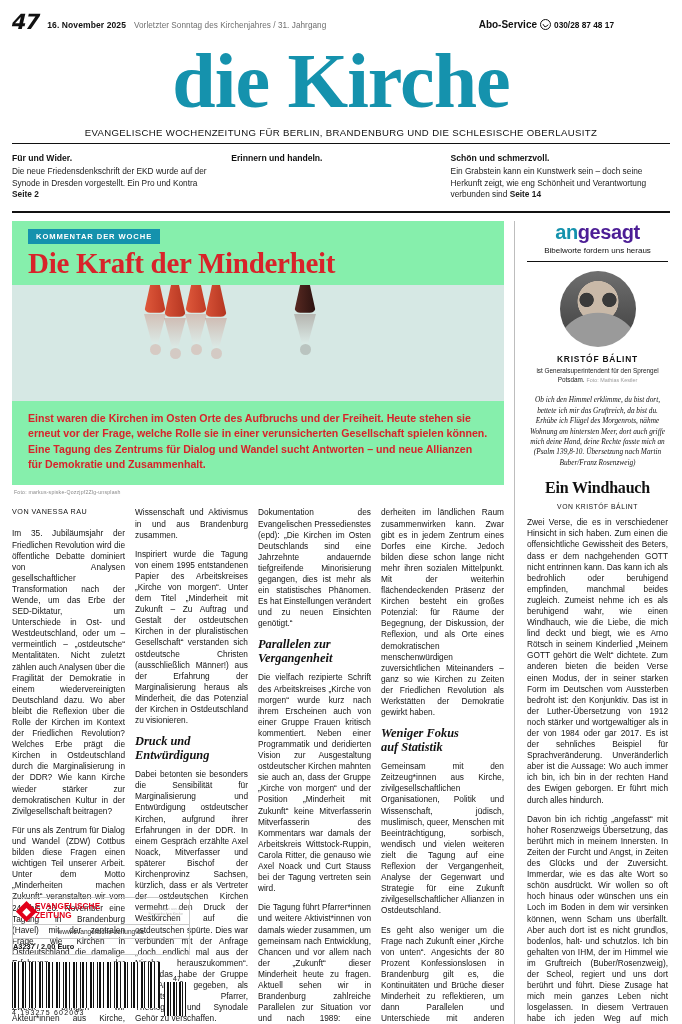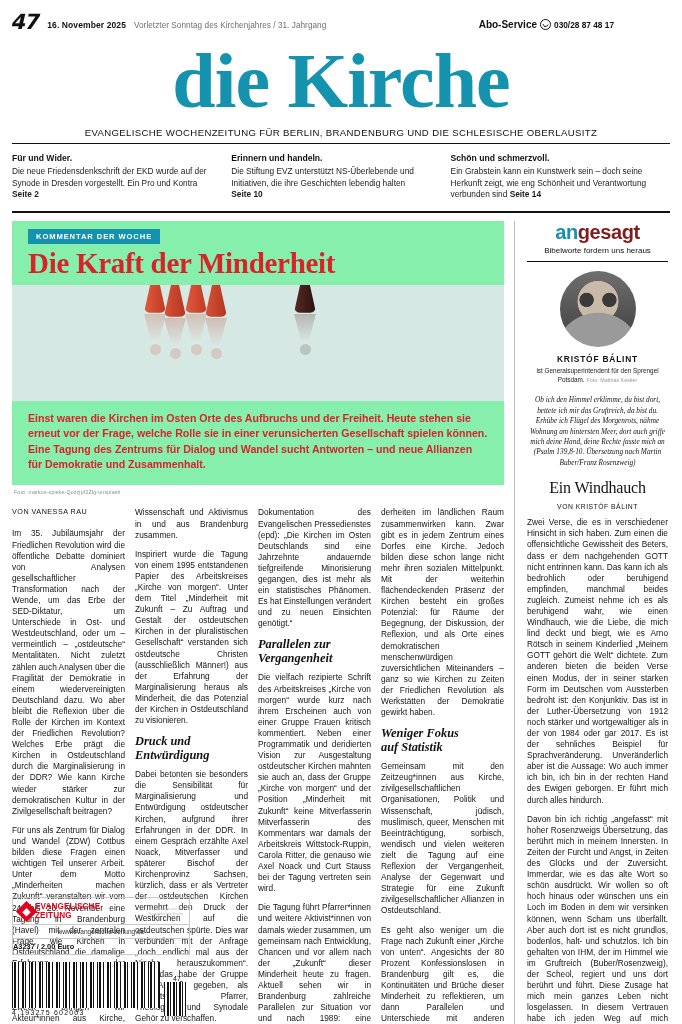--- a/index.html
+++ b/index.html
@@ -91,41 +91,41 @@
   }
   .sub{
     font-family:"Liberation Serif", serif;font-style:italic;font-weight:700;
     font-size:12.4px;line-height:14px;margin:8px 0 7px 0;color:#111;
   }
 
   
   .ang{text-align:center;}
   .ang .word{font-size:20px;font-weight:700;letter-spacing:-.4px;}
   .ang .word .a{color:#1592ad;}
-  .ang .word .b{color:#7f1d1d;}
+  .ang .word .b{color:#4c1d95;}
   .ang .tag{font-size:8px;margin-top:2px;color:#111;}
   .ang .hr{border-top:1px solid #111;margin:6px 0 9px 0;}
   .portrait-lg{
     width:76px;height:76px;border-radius:50%;margin:0 auto;overflow:hidden;
     background:
       radial-gradient(circle at 50% 112%, #9a9a9a 0 46%, rgba(0,0,0,0) 47%),
       radial-gradient(circle at 35% 38%, #3a3a3a 0 10%, rgba(0,0,0,0) 11%),
       radial-gradient(circle at 65% 38%, #3a3a3a 0 10%, rgba(0,0,0,0) 11%),
       radial-gradient(circle at 50% 40%, #c9b9a8 0 34%, rgba(0,0,0,0) 35%),
       linear-gradient(#6f6f6f,#3d3d3d);
   }
   .ang .nm{font-size:8.4px;font-weight:700;letter-spacing:.8px;margin-top:7px;}
   .ang .role{font-size:6.4px;line-height:8.8px;margin-top:3px;color:#222;}
   .ang .role .ph{color:#9a9a9a;font-size:5.4px;}
   .verse{
     font-family:"Liberation Serif", serif;font-style:italic;
     font-size:7.3px;line-height:10.4px;text-align:center;margin-top:11px;color:#141414;
   }
   .ang h2{
-    font-family:"Liberation Serif", serif;font-weight:400;
+    font-family:"Liberation Serif", serif;font-weight:700;
     font-size:16px;text-align:center;margin:11px 0 6px 0;letter-spacing:-.2px;
   }
   .ang .vb{font-size:6.8px;letter-spacing:.5px;text-align:center;margin-bottom:7px;}
   .ang .bt{text-align:justify;}
 
   
   .footer{position:absolute;left:12px;bottom:8px;width:178px;}
   .logobox{border:1px solid #c9c9c9;padding:5px 6px 4px 6px;display:flex;align-items:center;gap:1px;}
   .diamond{width:15px;height:15px;background:#e2001a;transform:rotate(45deg);position:relative;flex:0 0 auto;}
   .diamond:after{content:"";position:absolute;left:4.5px;top:4.5px;width:6px;height:6px;background:#fff;transform:rotate(0deg);}
@@ -163,22 +163,20 @@
   <div class="rule-thin"></div>
 
   <div class="teasers">
     <div class="teaser">
       <h4>Für und Wider.</h4>
       <p><span>Die neue Friedensdenkschrift der EKD wurde auf der Synode in Dresden vorgestellt. Ein Pro und Kontra</span>
          <span class="pg">Seite 2</span></p>
     </div>
     <div class="teaser">
       <h4>Erinnern und handeln.</h4>
-      <p><span>Die Stiftung EVZ unterstützt NS-Überlebende und Initiativen, die ihre Geschichten lebendig halten</span>
-         <span class="pg">Seite 10</span></p>
     </div>
     <div class="teaser">
       <h4>Schön und schmerzvoll.</h4>
       <p><span>Ein Grabstein kann ein Kunstwerk sein – doch seine Herkunft zeigt, wie eng Schönheit und Verantwortung verbunden sind</span>
          <span class="pg">Seite 14</span></p>
     </div>
   </div>
   <div class="rule-thick"></div>
 
   <div class="main">

